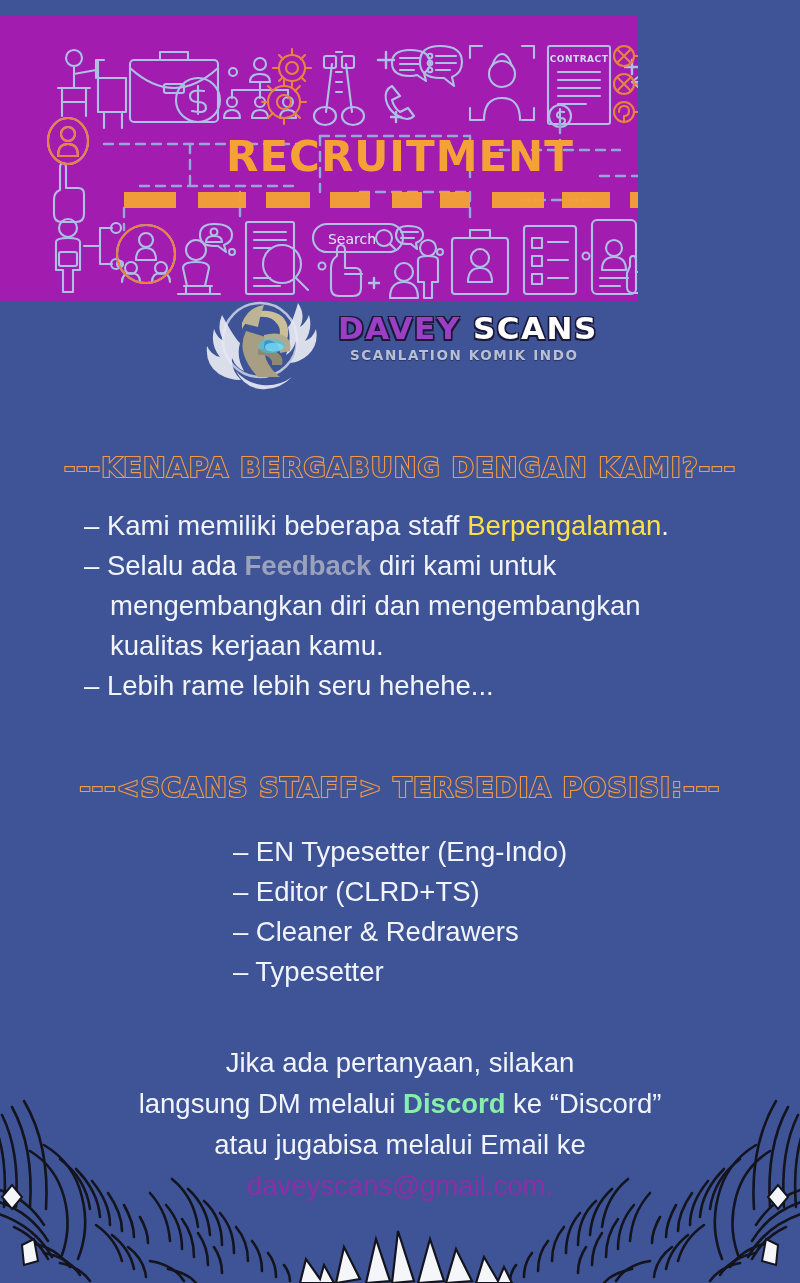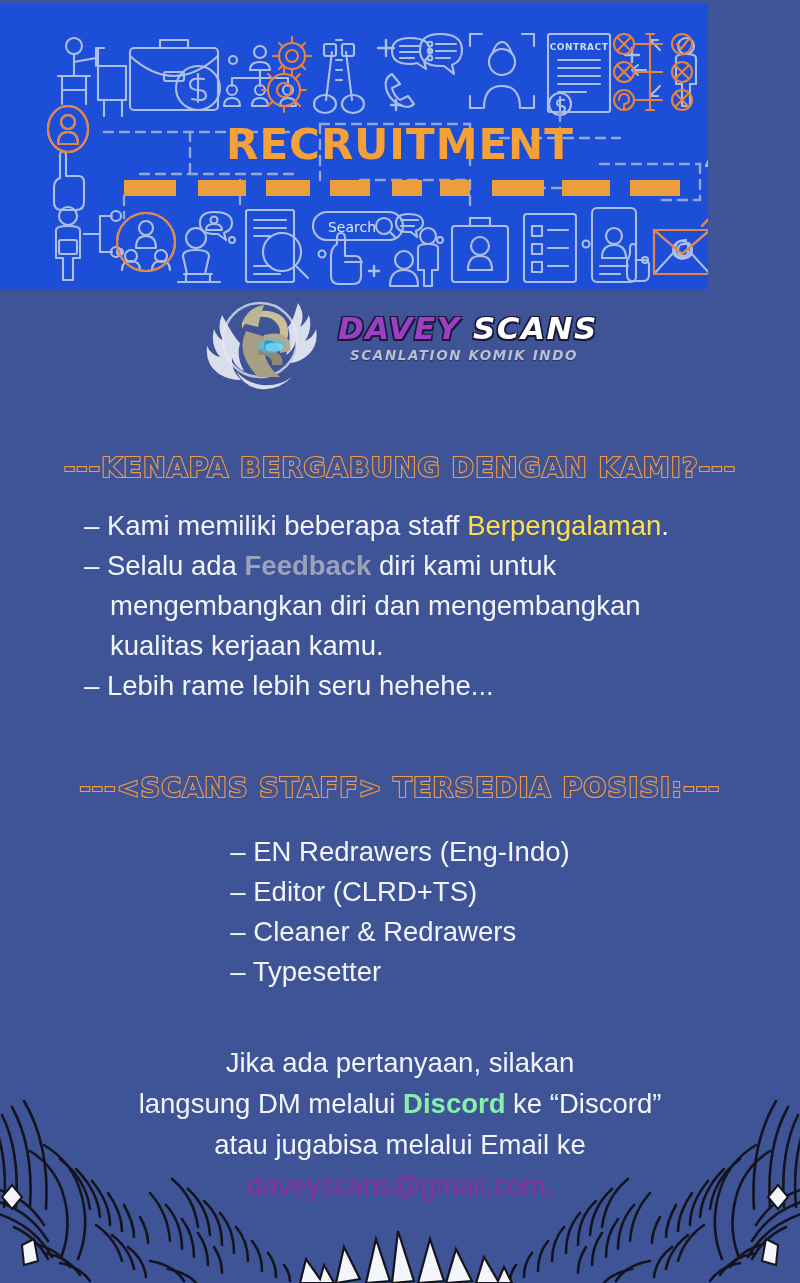--- a/index.html
+++ b/index.html
@@ -5,33 +5,33 @@
 <style>
   html,body{margin:0;padding:0;}
   body{
     width:800px;height:1283px;overflow:hidden;position:relative;
     background:#3f5496;
     font-family:"Liberation Sans",sans-serif;
   }
   .poster{position:absolute;inset:0;}
 
   
-  .banner{position:absolute;left:0;top:4px;width:708px;height:285px;overflow:hidden;background:#1d4ed8;}
+  .banner{position:absolute;left:0;top:16px;width:638px;height:285px;overflow:hidden;background:#a21caf;}
   .banner svg{position:absolute;left:0;top:0;}
   .rec-title{
     position:absolute;left:0;top:110px;width:800px;text-align:center;
     font-family:"DejaVu Sans",sans-serif;font-weight:bold;
     font-size:42px;letter-spacing:1px;color:#f4a137;
     line-height:62px;z-index:5;
     -webkit-text-stroke:0px;
   }
 
   
   .logo-wrap{position:absolute;left:0;top:293px;width:800px;height:100px;}
-  .logo-inner{position:relative;width:400px;margin:0 auto;height:100px;font-style:italic;}
+  .logo-inner{position:relative;width:400px;margin:0 auto;height:100px;}
   .logo-emblem{position:absolute;left:2px;top:2px;width:140px;height:96px;}
   .logo-text{position:absolute;left:138px;top:18px;width:262px;}
   .logo-name{
     font-family:"DejaVu Sans",sans-serif;font-weight:bold;font-size:31px;
     letter-spacing:1.5px;line-height:34px;white-space:nowrap;
   }
   .logo-davey{color:#9b3fc4;text-shadow:
       -1.5px -1.5px 0 #1b1838, 1.5px -1.5px 0 #1b1838,
       -1.5px 1.5px 0 #1b1838, 1.5px 1.5px 0 #1b1838;}
   .logo-scans{color:#ffffff;text-shadow:
@@ -445,21 +445,21 @@
     </div>
     <div class="ln indent">mengembangkan diri dan mengembangkan</div>
     <div class="ln indent">kualitas kerjaan kamu.</div>
     <div class="ln">– Lebih rame lebih seru hehehe...</div>
   </div>
 
   <div class="head-row head-pos">---&lt;SCANS STAFF&gt; TERSEDIA POSISI:---</div>
 
   <div class="pos-list">
     <div class="pos-inner">
-      <div class="pitem">– EN Redrawers (Eng-Indo)</div>
+      <div class="pitem">– EN Typesetter (Eng-Indo)</div>
       <div class="pitem">– Editor (CLRD+TS)</div>
       <div class="pitem">– Cleaner &amp; Redrawers</div>
       <div class="pitem">– Typesetter</div>
     </div>
   </div>
 
   <div class="contact">
     <div>Jika ada pertanyaan, silakan</div>
     <div>
       <span>langsung DM melalui </span><span class="em-dark">Discord</span><span> ke “Discord”</span>

